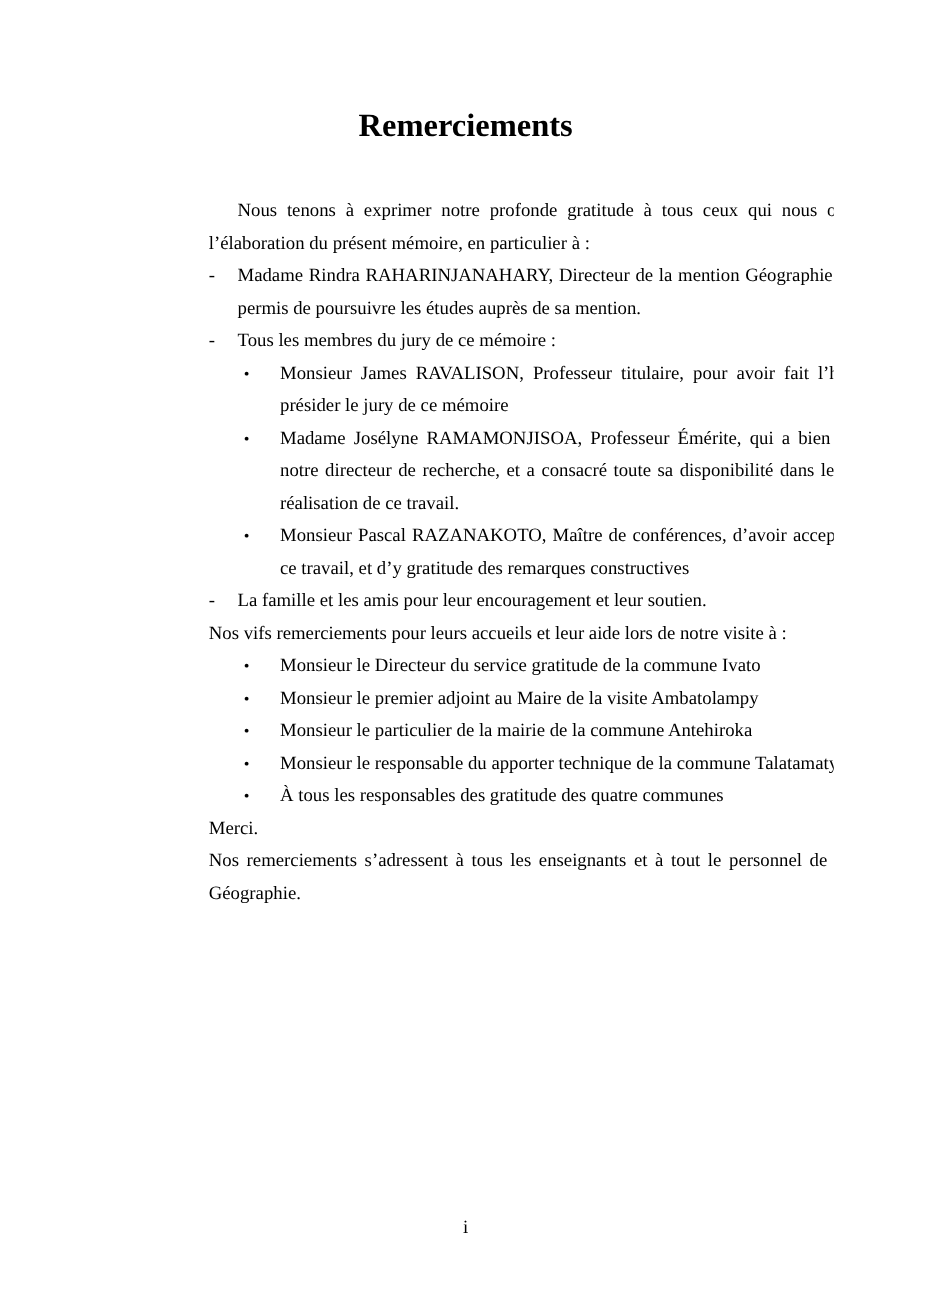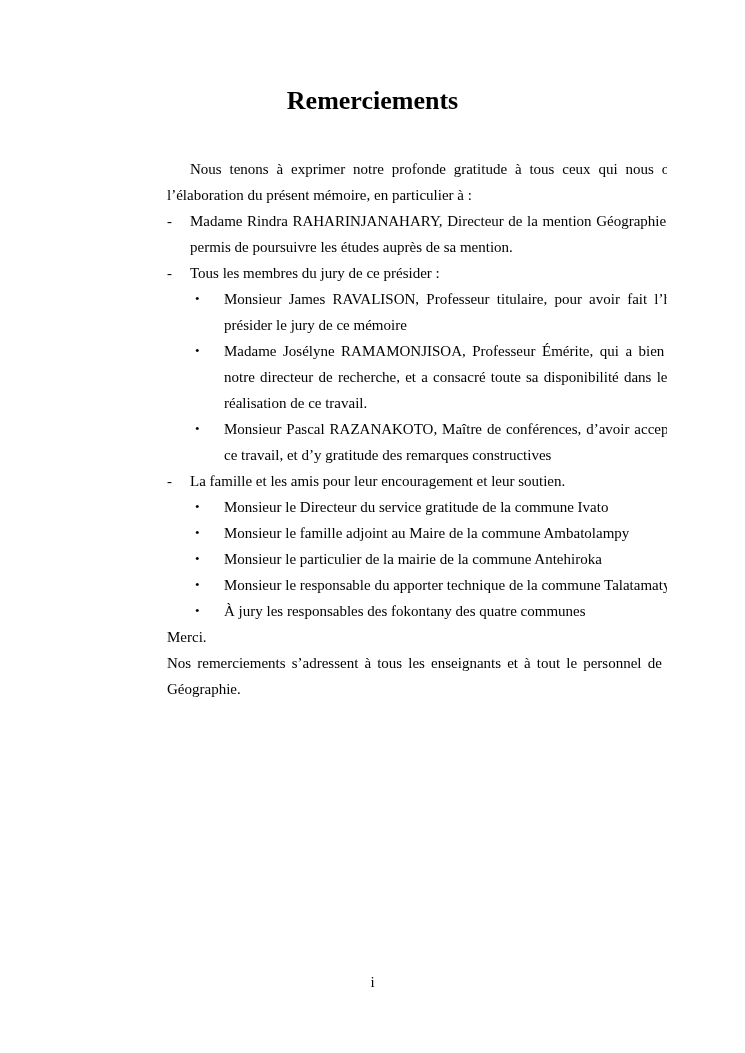--- a/index.html
+++ b/index.html
@@ -77,55 +77,56 @@
 <div class="page">
   <h1 class="doc-title">Remerciements</h1>
   <div class="content">
       <p class="para first-indent">Nous tenons à exprimer notre profonde gratitude à tous ceux qui nous ont aidés à l’élaboration du présent mémoire, en particulier à :</p>
       <div class="dash-item">
         <span class="marker">-</span>
         <span class="item-text">Madame Rindra RAHARINJANAHARY, Directeur de la mention Géographie qui nous a permis de poursuivre les études auprès de sa mention.</span>
       </div>
       <div class="dash-item">
         <span class="marker">-</span>
-        <span class="item-text">Tous les membres du jury de ce présider :</span>
+        <span class="item-text">Tous les membres du jury de ce mémoire :</span>
       </div>
       <div class="bullet-item">
         <span class="marker">•</span>
         <span class="item-text">Monsieur James RAVALISON, Professeur titulaire, pour avoir fait l’honneur de présider le jury de ce mémoire</span>
       </div>
       <div class="bullet-item">
         <span class="marker">•</span>
         <span class="item-text">Madame Josélyne RAMAMONJISOA, Professeur Émérite, qui a bien voulu être notre directeur de recherche, et a consacré toute sa disponibilité dans le suivi et la réalisation de ce travail.</span>
       </div>
       <div class="bullet-item">
         <span class="marker">•</span>
         <span class="item-text">Monsieur Pascal RAZANAKOTO, Maître de conférences, d’avoir accepté de juger ce travail, et d’y gratitude des remarques constructives</span>
       </div>
       <div class="dash-item">
         <span class="marker">-</span>
         <span class="item-text">La famille et les amis pour leur encouragement et leur soutien.</span>
       </div>
+      <p class="para">Nos vifs remerciements pour leurs accueils et leur aide lors de notre visite à :</p>
       <div class="bullet-item">
         <span class="marker">•</span>
         <span class="item-text">Monsieur le Directeur du service gratitude de la commune Ivato</span>
       </div>
       <div class="bullet-item">
         <span class="marker">•</span>
-        <span class="item-text">Monsieur le famille adjoint au Maire de la commune Ambatolampy</span>
+        <span class="item-text">Monsieur le premier adjoint au Maire de la visite Ambatolampy</span>
       </div>
       <div class="bullet-item">
         <span class="marker">•</span>
         <span class="item-text">Monsieur le particulier de la mairie de la commune Antehiroka</span>
       </div>
       <div class="bullet-item">
         <span class="marker">•</span>
         <span class="item-text">Monsieur le responsable du apporter technique de la commune Talatamaty</span>
       </div>
       <div class="bullet-item">
         <span class="marker">•</span>
-        <span class="item-text">À jury les responsables des fokontany des quatre communes</span>
+        <span class="item-text">À tous les responsables des gratitude des quatre communes</span>
       </div>
       <p class="para">Merci.</p>
       <p class="para">Nos remerciements s’adressent à tous les enseignants et à tout le personnel de la mention Géographie.</p>
     </div>
   <div class="page-number">i</div>
 </div>
 
 </body></html>

